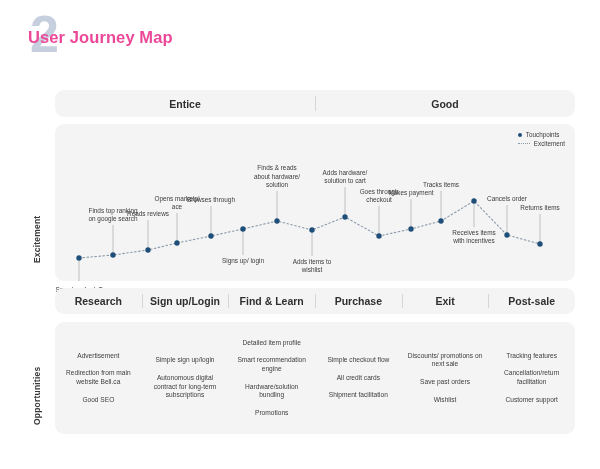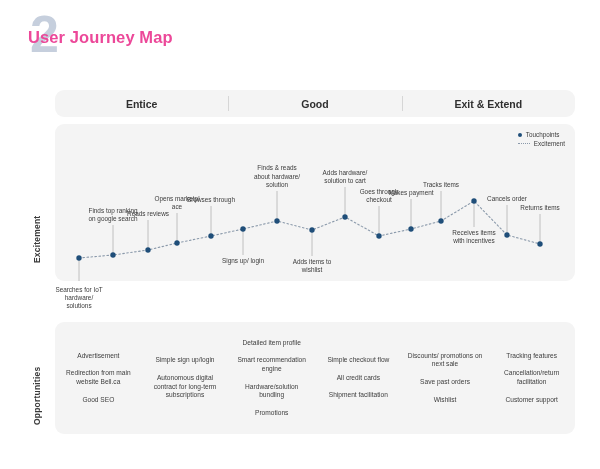--- a/index.html
+++ b/index.html
@@ -95,21 +95,20 @@
 
   <div class="title-wrap">
     <div class="watermark">2</div>
     <div class="title">User Journey Map</div>
   </div>
 
   <div class="panel" style="left:55px; top:90px; width:520px; height:27px;">
     <div class="barrow">
       <div class="barcell">Entice</div>
       <div class="barcell">Good</div>
-      <div class="barcell">Exit &amp; Extend</div>
     </div>
   </div>
 
   <div class="vlabel" style="left:32px; top:183px; height:80px;">Excitement</div>
 
   <div class="panel chart-panel">
 
     <div class="legend">
       <div class="legend-row">
         <span class="legend-dot"></span>
@@ -171,20 +170,30 @@
         <div class="tp-label" style="left: 264px; bottom: 96px;">Adds hardware/ solution to cart</div>
         <div class="tp-label" style="left: 298px; bottom: 77px;">Goes through checkout</div>
         <div class="tp-label" style="left: 330px; bottom: 84px;">Makes payment</div>
         <div class="tp-label" style="left: 360px; bottom: 92px;">Tracks items</div>
         <div class="tp-label" style="left: 393px; top: 105px;">Receives items with incentives</div>
         <div class="tp-label" style="left: 426px; bottom: 78px;">Cancels order</div>
         <div class="tp-label" style="left: 459px; bottom: 69px;">Returns items</div>
       </div>
   </div>
 
+  <div class="panel" style="left:55px; top:288px; width:520px; height:26px;">
+    <div class="barrow">
+      <div class="barcell">Research</div>
+      <div class="barcell">Sign up/Login</div>
+      <div class="barcell">Find &amp; Learn</div>
+      <div class="barcell">Purchase</div>
+      <div class="barcell">Exit</div>
+      <div class="barcell">Post-sale</div>
+    </div>
+  </div>
 
   <div class="vlabel" style="left:32px; top:345px; height:80px;">Opportunities</div>
 
   <div class="panel opp-panel">
     <div class="opp-row" id="opp-row">
         <div class="opp-col">
           <div class="opp-item">Advertisement</div>
           <div class="opp-item">Redirection from main website Bell.ca</div>
           <div class="opp-item">Good SEO</div>
         </div>

